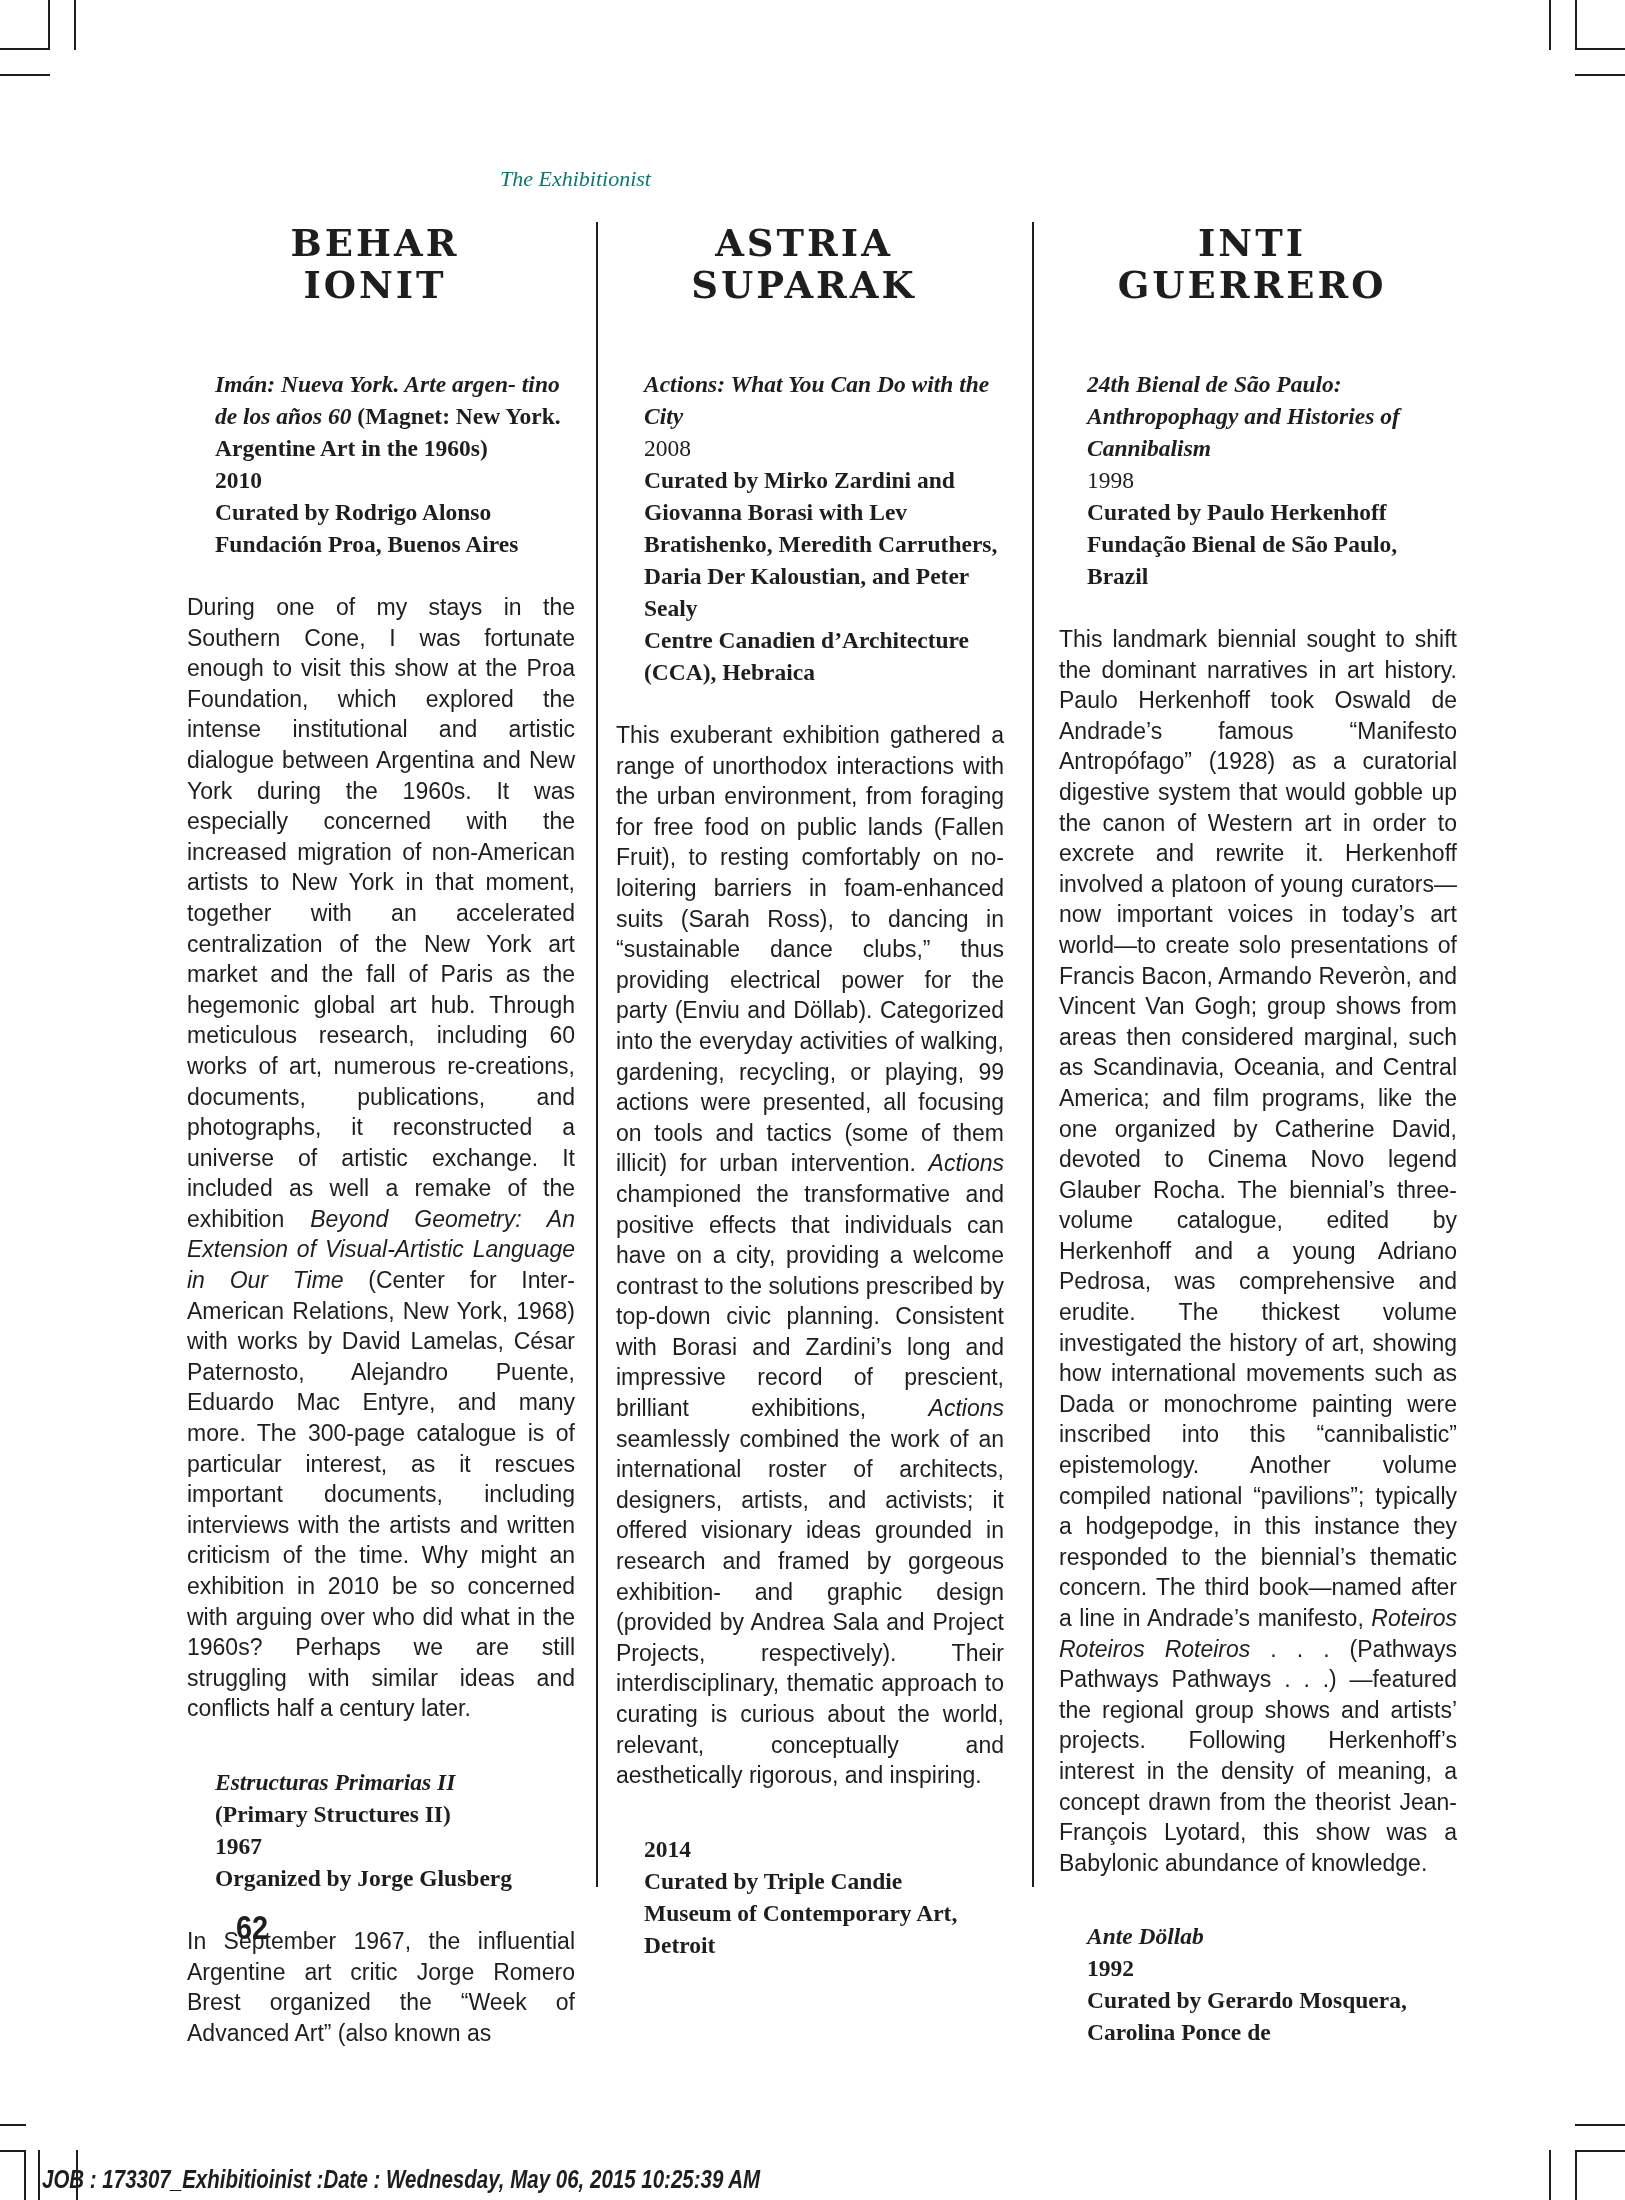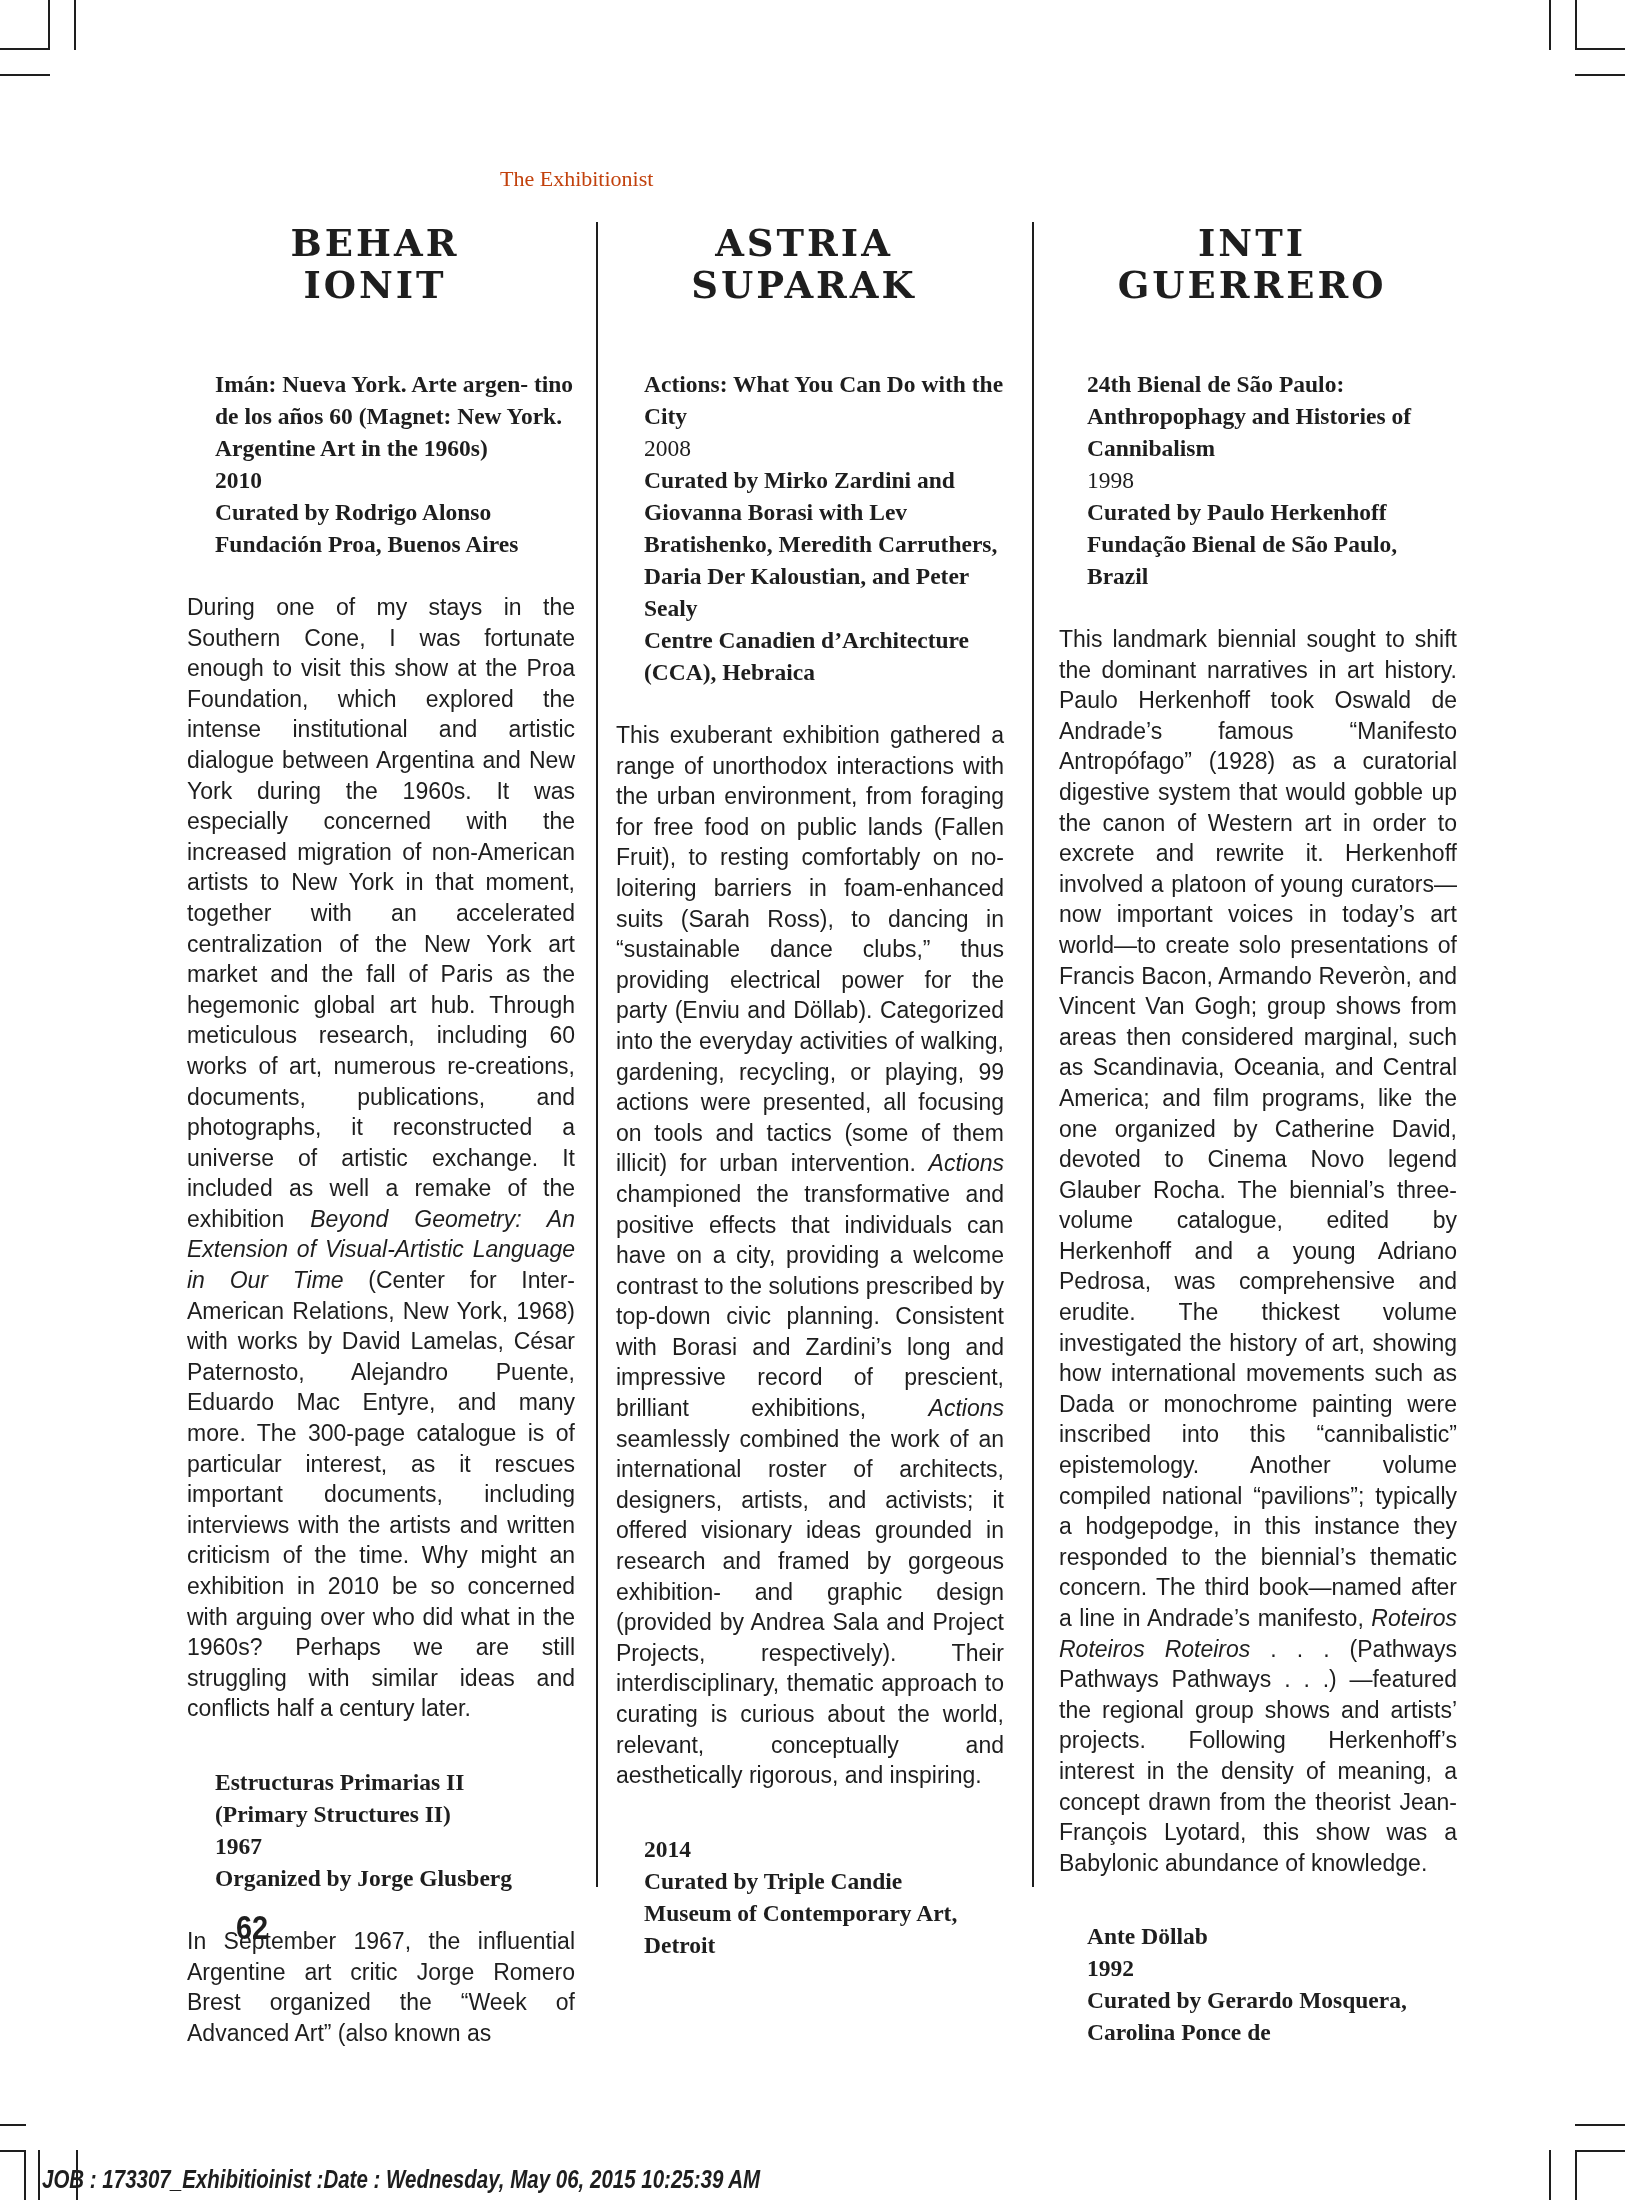--- a/index.html
+++ b/index.html
@@ -1,37 +1,37 @@
 <!DOCTYPE html>
 <html><head>
 <meta charset="utf-8">
 <style>
   html, body { margin: 0; padding: 0; background: #ffffff; }
   body { width: 1625px; height: 2200px; position: relative; overflow: hidden; color: #1e1e1e; }
   .mark { position: absolute; background: #1e1e1e; }
   .running-head {
     position: absolute; left: 500px; top: 166px;
-    font-family: "Liberation Serif", serif; font-size: 22px; color: #c2410c;
+    font-family: "Liberation Serif", serif; font-size: 22px; color: #0f766e; font-style: italic;
   }
   .col { position: absolute; top: 222px; }
   .col1 { left: 175px; width: 400px; }
   .col2 { left: 604px; width: 400px; }
   .col3 { left: 1047px; width: 410px; }
   .divider { position: absolute; top: 222px; width: 2px; background: #1e1e1e; height: 1665px; }
   .div1 { left: 596px; }
   .div2 { left: 1032px; }
   .name {
     font-family: "DejaVu Serif", serif; font-weight: bold; font-size: 37px;
     letter-spacing: 3px; line-height: 42px; text-align: center; margin: 0 0 62px 0;
   }
   .entry-head {
     padding-left: 40px; font-family: "Liberation Serif", serif; font-weight: bold;
     font-size: 23.5px; line-height: 32px; margin: 0 0 32px 0;
   }
-  .entry-head .t { }
+  .entry-head .t { font-style: italic; }
   .body {
     font-family: Liberation Sans, sans-serif; font-size: 23px; line-height: 30.6px;
     text-align: justify; hyphens: none; margin: 0 0 42px 12px;
   }
   .body i { font-style: italic; }
   .page-num {
     position: absolute; left: 236px; top: 1908px;
     font-family: "Liberation Sans", sans-serif; font-weight: bold; font-size: 34px;
     transform: scaleX(0.85); transform-origin: left;
   }

